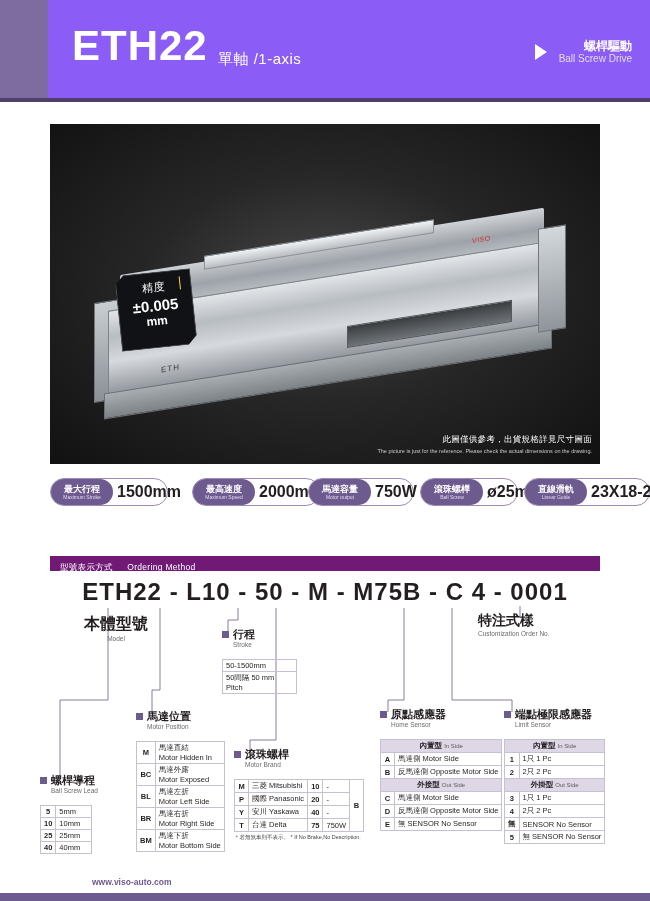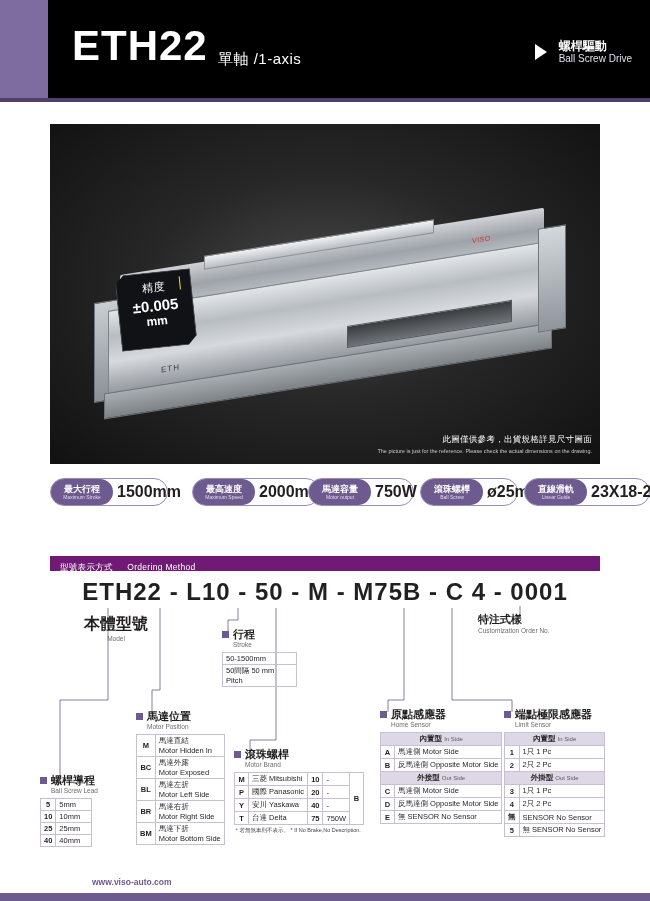--- a/index.html
+++ b/index.html
@@ -9,21 +9,21 @@
     background:#ffffff;
     font-family:"Liberation Sans", sans-serif;
     color:#231f20;
     position:relative;
     overflow:hidden;
   }
 
   
   .header {
     position:absolute; left:0; top:0; width:650px; height:98px;
-    background:#000000;
+    background:#8b5cf6;
   }
   .header .leftbar {
     position:absolute; left:0; top:0; width:48px; height:98px;
     background:#7e6ba0;
   }
   .header .title {
     position:absolute; left:72px; top:24px;
     font-size:42px; font-weight:bold; color:#ffffff; letter-spacing:1px;
     line-height:44px;
   }
@@ -34,21 +34,21 @@
   .header .drive {
     position:absolute; right:18px; top:40px; text-align:left;
   }
   .header .drive .tri {
     position:absolute; left:-24px; top:4px;
     width:0; height:0;
     border-top:8px solid transparent;
     border-bottom:8px solid transparent;
     border-left:12px solid #ffffff;
   }
-  .header .drive .cn { font-size:12px; color:#ffffff; font-weight:bold; line-height:13px;}
+  .header .drive .cn { font-size:12px; color:#ffffff; font-weight:bold; line-height:13px;text-align:right;}
   .header .drive .en { font-size:10px; color:#e4dcef; line-height:11px;}
 
   .header-underline {
     position:absolute; left:0; top:98px; width:650px; height:4px; background:#4f3f6b;
   }
 
   
   .photo {
     position:absolute; left:50px; top:124px; width:550px; height:340px;
     background:#1c1c1c;
@@ -175,35 +175,35 @@
   
   .lines { position:absolute; left:0; top:0; width:650px; height:901px; pointer-events:none;}
 
   
   .blk { position:absolute; }
   .blk .hd { display:flex; align-items:flex-start; }
   .blk .sq { width:7px; height:7px; background:#6d5a8e; margin-top:3px; margin-right:4px; flex:none;}
   .blk .hcn { font-size:11px; font-weight:bold; color:#231f20; line-height:12px;}
   .blk .hen { font-size:6.5px; color:#6b6b6b; line-height:9px;}
 
-  table.t { border-collapse:collapse; margin-top:3px; }
+  table.t { border-collapse:collapse; margin-top:10px; }
   table.t td { font-size:7.5px; padding:1px 3px; border:0.5px solid #c7c0d4; color:#231f20; vertical-align:middle;}
   table.t td.k { font-weight:bold; text-align:center; width:13px;}
   .rowhdr { background:#ddd7e6; font-size:7.5px; text-align:center; font-weight:bold;}
   .rowhdr .en { font-weight:normal; color:#5b5b5b; font-size:6px;}
 
   .note { font-size:5.5px; color:#444; margin-top:2px;}
 
   
   .model-lbl { position:absolute; left:84px; top:614px; text-align:center;}
   .model-lbl .cn { font-size:16px; font-weight:bold;}
   .model-lbl .en { font-size:6.5px; color:#6b6b6b;}
 
   .cust-lbl { position:absolute; left:478px; top:612px;}
-  .cust-lbl .cn { font-size:11px; font-weight:bold;}
+  .cust-lbl .cn { font-size:14px; font-weight:bold;}
   .cust-lbl .en { font-size:6.5px; color:#6b6b6b;}
 
   
   .footer {
     position:absolute; left:0; bottom:0; width:650px; height:40px;
   }
   .footer .bar { position:absolute; left:0; bottom:0; width:650px; height:8px; background:#6d5a8e;}
   .footer .url { position:absolute; left:92px; bottom:14px; font-size:8.5px; color:#6d5a8e; font-weight:bold;}
 </style>
 </head>

